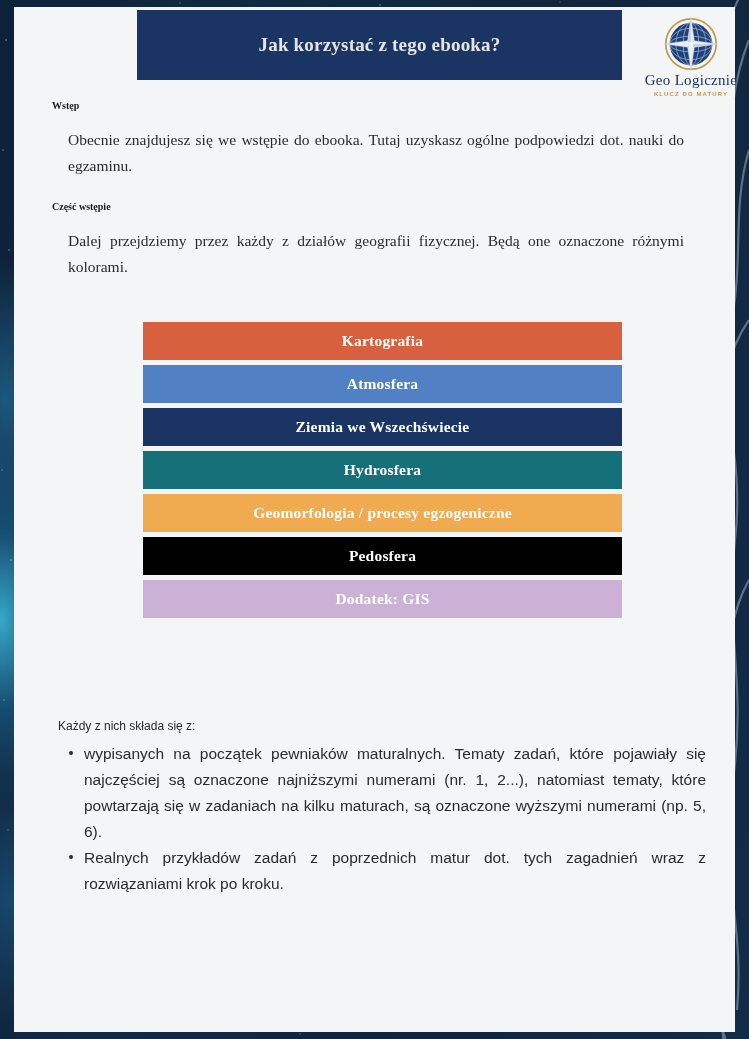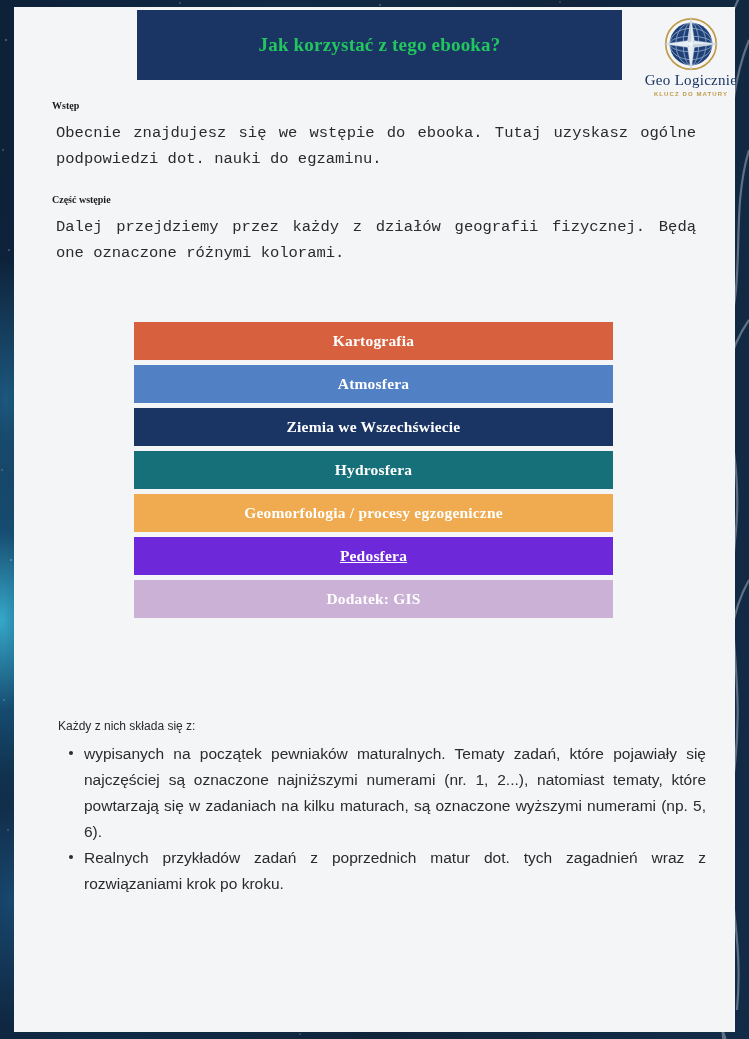--- a/index.html
+++ b/index.html
@@ -65,21 +65,21 @@
     left: 123px;
     top: 3px;
     width: 485px;
     height: 70px;
     background: #1a3563;
     display: flex;
     align-items: center;
     justify-content: center;
   }
   #header-title {
-    color: #22c55e;
+    color: #e5e5e5;
     font-family: "Liberation Serif", serif;
     font-weight: bold;
     font-size: 19px;
     letter-spacing: 0.2px;
     text-align: center;
   }
 
   
   #brand {
     position: absolute;
@@ -120,33 +120,33 @@
   }
   .sec-heading {
     font-family: "Liberation Serif", serif;
     font-weight: bold;
     font-size: 10px;
     color: #1b1b1b;
     margin: 0 0 9px 0;
   }
   .sec-heading.second { margin-top: 22px; }
   .para {
-    font-family: Liberation Mono, monospace;
+    font-family: Liberation Serif, serif;
     font-size: 15.5px;
     line-height: 26px;
     color: #2b2b2b;
-    margin: 4px;
+    margin: 16px;
     text-align: justify;
     text-justify: inter-word;
   }
 
   
   #bars {
     position: absolute;
-    left: 120px;
+    left: 129px;
     top: 315px;
     width: 479px;
   }
   .bar {
     height: 38px;
     margin-bottom: 5px;
     display: flex;
     align-items: center;
     justify-content: center;
     color: #ffffff;
@@ -260,21 +260,21 @@
       </div>
       <div class="bar" style="background: rgb(26, 53, 99);">
         <span>Ziemia we Wszechświecie</span>
       </div>
       <div class="bar" style="background: rgb(22, 112, 121);">
         <span>Hydrosfera</span>
       </div>
       <div class="bar" style="background: rgb(240, 171, 80);">
         <span>Geomorfologia / procesy egzogeniczne</span>
       </div>
-      <div class="bar" style="background: #6d28d9; text-decoration: underline;">
+      <div class="bar" style="background: #000000;">
         <span>Pedosfera</span>
       </div>
       <div class="bar" style="background: rgb(203, 177, 214);">
         <span>Dodatek: GIS</span>
       </div>
     </div>
 
   <div id="list-block">
     <p id="list-intro">Każdy z nich składa się z:</p>
     <ul id="bullet-list">

